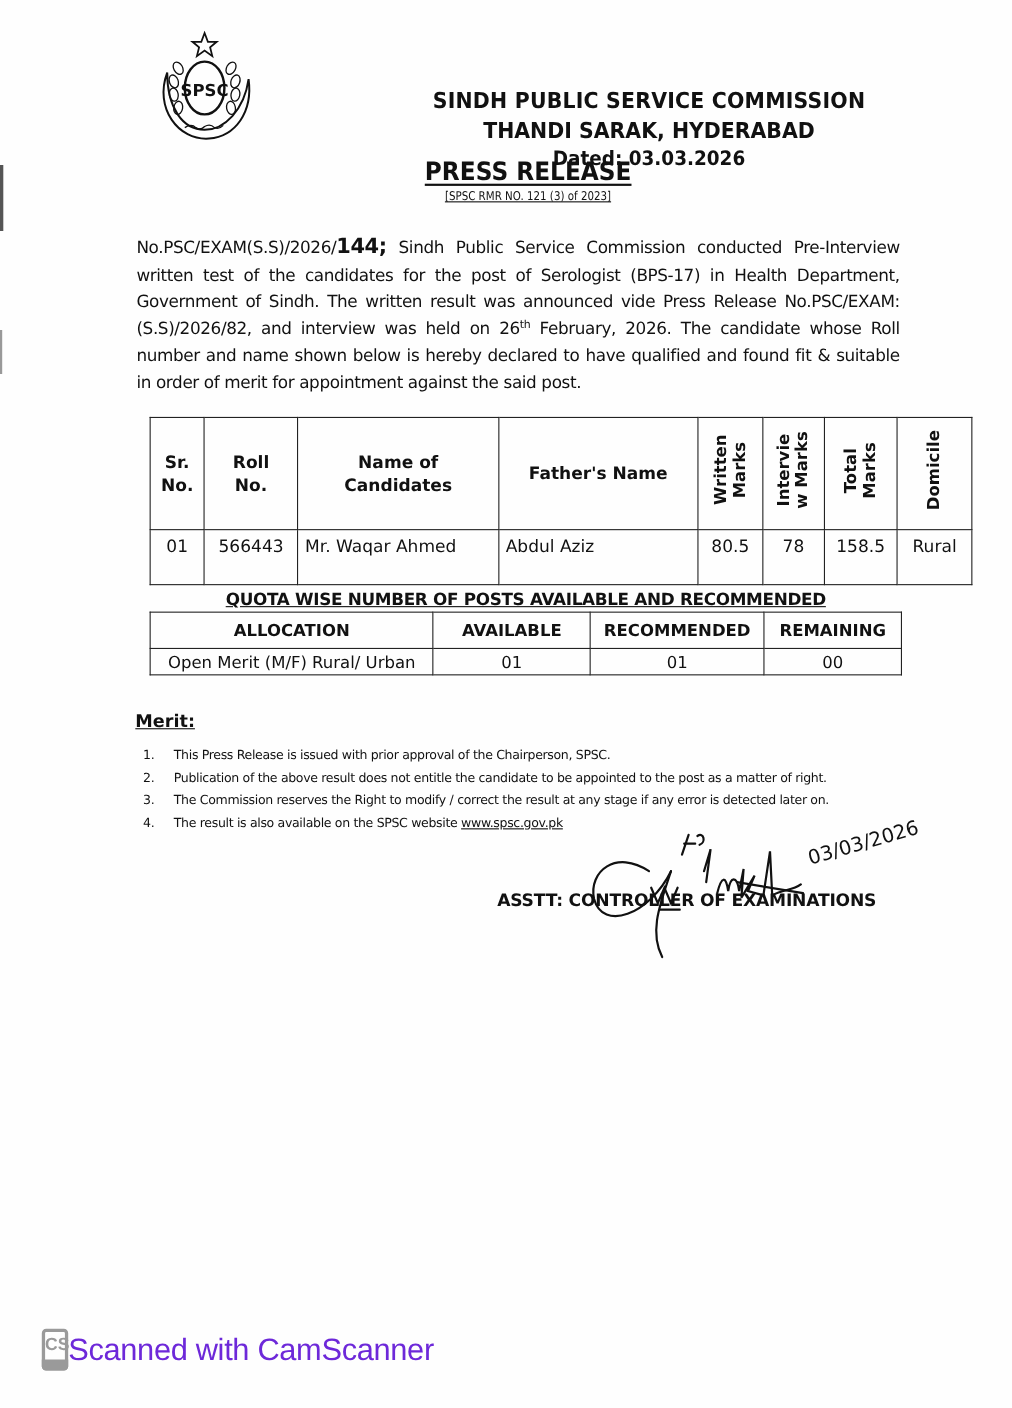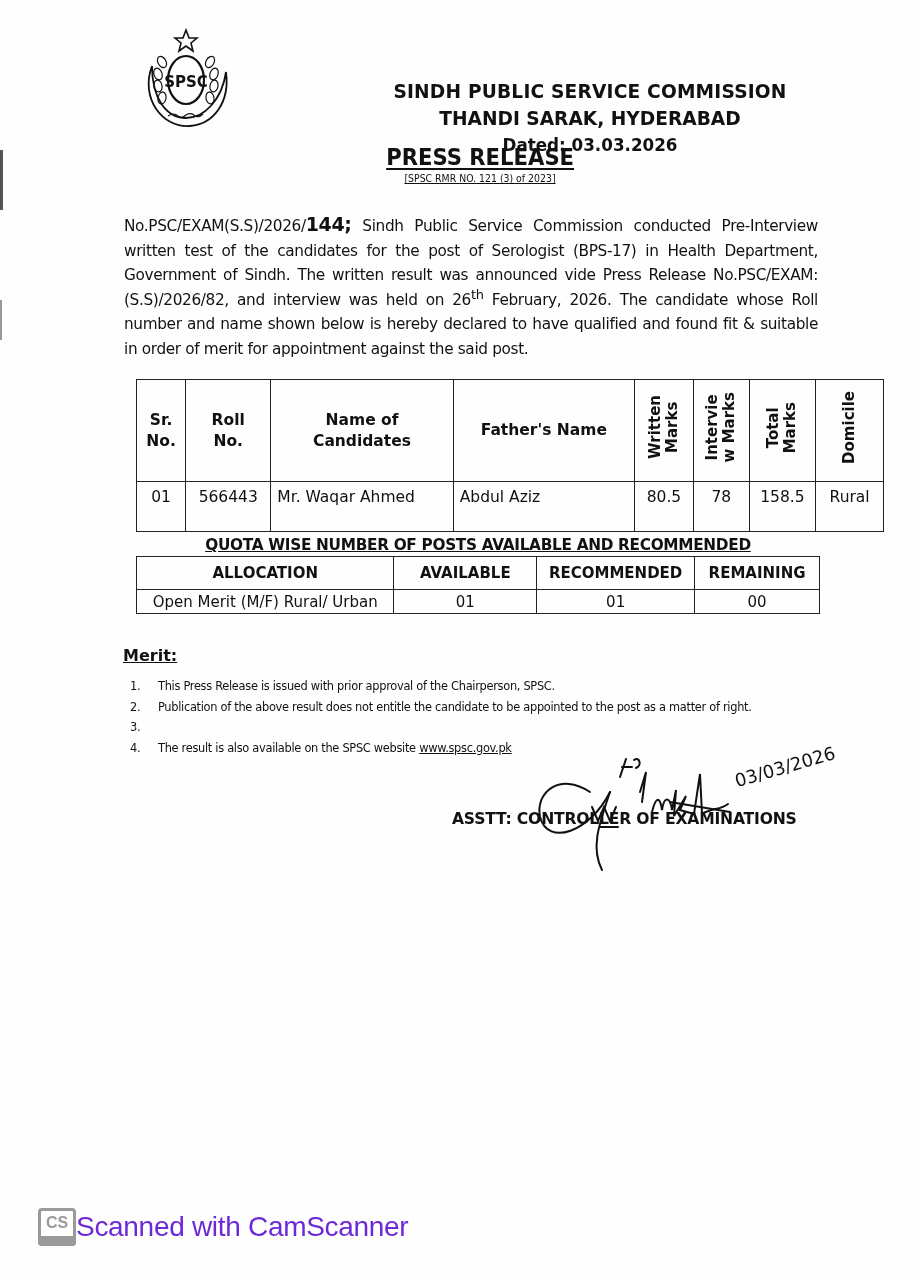--- a/index.html
+++ b/index.html
@@ -16,21 +16,21 @@
   .pr { position:absolute; left:330px; top:144px; width:300px; text-align:center; }
   .pr .t { font-family:"DejaVu Sans", sans-serif; font-weight:bold; font-size:23px;
            text-decoration:underline; text-decoration-thickness:2px; text-underline-offset:3px;
            transform:scaleX(0.92); display:inline-block; }
   .pr .s { font-family:"DejaVu Sans", sans-serif; font-size:11px; text-decoration:underline;
            transform:scaleX(0.85); margin-top:2px; }
   .body-text { position:absolute; left:124px; top:212px; width:694px;
                font-family:"DejaVu Sans", sans-serif; font-size:15.3px; line-height:24.6px;
                text-align:justify; transform-origin:left top; letter-spacing:-0.35px; }
   .body-text b { font-size:19px; }
-  .body-text sup { font-size:13px; line-height:0; }
+  .body-text sup { font-size:10px; line-height:0; }
   table { border-collapse:collapse; position:absolute; }
   td, th { border:1.5px solid #222; }
   .res { left:136px; top:379px; width:748px; height:146px; font-family:"DejaVu Sans", sans-serif; }
   .res th { font-size:15.5px; font-weight:bold; height:99px; line-height:21px; }
   .res td { font-size:15.5px; height:42px; text-align:center; vertical-align:top; padding-top:6px; }
   .res td.left { text-align:left; padding-left:6px; }
   .vert { writing-mode:vertical-rl; transform:rotate(180deg); display:inline-block;
           font-size:15px; line-height:17px; text-align:center; }
   .quota-title { position:absolute; left:136px; top:536px; width:684px; text-align:center;
                  font-family:"DejaVu Sans", sans-serif; font-weight:bold; font-size:15.3px;
@@ -44,21 +44,21 @@
            font-family:"DejaVu Sans", sans-serif; font-size:11.4px; line-height:20.5px; letter-spacing:-0.3px; }
   .notes li { display:flex; }
   .notes .n { width:28px; flex:none; }
   .notes a { color:#111; text-decoration:underline; }
   .sign-title { position:absolute; left:452px; top:810px; font-family:"DejaVu Sans", sans-serif;
                 font-weight:bold; font-size:15.6px; letter-spacing:-0.2px; }
   .signature { position:absolute; left:530px; top:752px; width:340px; height:130px; }
   .sign-date { position:absolute; left:738px; top:770px; font-family:"DejaVu Sans", sans-serif;
                font-size:18px; transform:rotate(-16deg); transform-origin:left bottom; color:#111; }
   .cs { position:absolute; left:38px; top:1208px; display:flex; align-items:center; }
-  .cs-logo { width:38px; height:38px; border:3px solid #9a9a9a; border-radius:4px; box-sizing:border-box;
+  .cs-logo { width:24px; height:38px; border:3px solid #9a9a9a; border-radius:4px; box-sizing:border-box;
              position:relative; font-weight:bold; color:#9a9a9a; font-size:16px; text-align:center; line-height:24px; }
   .cs-logo:after { content:""; position:absolute; left:-3px; right:-3px; bottom:-3px; height:10px; background:#9a9a9a; border-radius:0 0 4px 4px; }
   .cs-text { margin-left:0; font-size:28px; color:#6d28d9; font-family:"Liberation Sans", sans-serif; letter-spacing:-0.3px; }
 </style>
 </head>
 <body>
 
 <div class="page">
   <div class="edge-mark" style="top:150px;height:60px;"></div>
   <div class="edge-mark" style="top:300px;height:40px;width:2px;background:#999;"></div>
@@ -158,20 +158,21 @@
     <li>
         <span class="n">1.</span>
         <span>This Press Release is issued with prior approval of the Chairperson, SPSC.</span>
       </li>
     <li>
         <span class="n">2.</span>
         <span>Publication of the above result does not entitle the candidate to be appointed to the post as a matter of right.</span>
       </li>
     <li>
         <span class="n">3.</span>
+        <span>The Commission reserves the Right to modify / correct the result at any stage if any error is detected later on.</span>
       </li>
     <li>
         <span class="n">4.</span>
         <span><span>The result is also available on the SPSC website </span><a>www.spsc.gov.pk</a></span>
       </li>
   </ul>
 
   <div class="sign-title">ASSTT: CONTROLLER OF EXAMINATIONS</div>
   <svg class="signature" viewBox="0 0 340 130">
     <g fill="none" stroke="#111" stroke-width="2" stroke-linecap="round">

